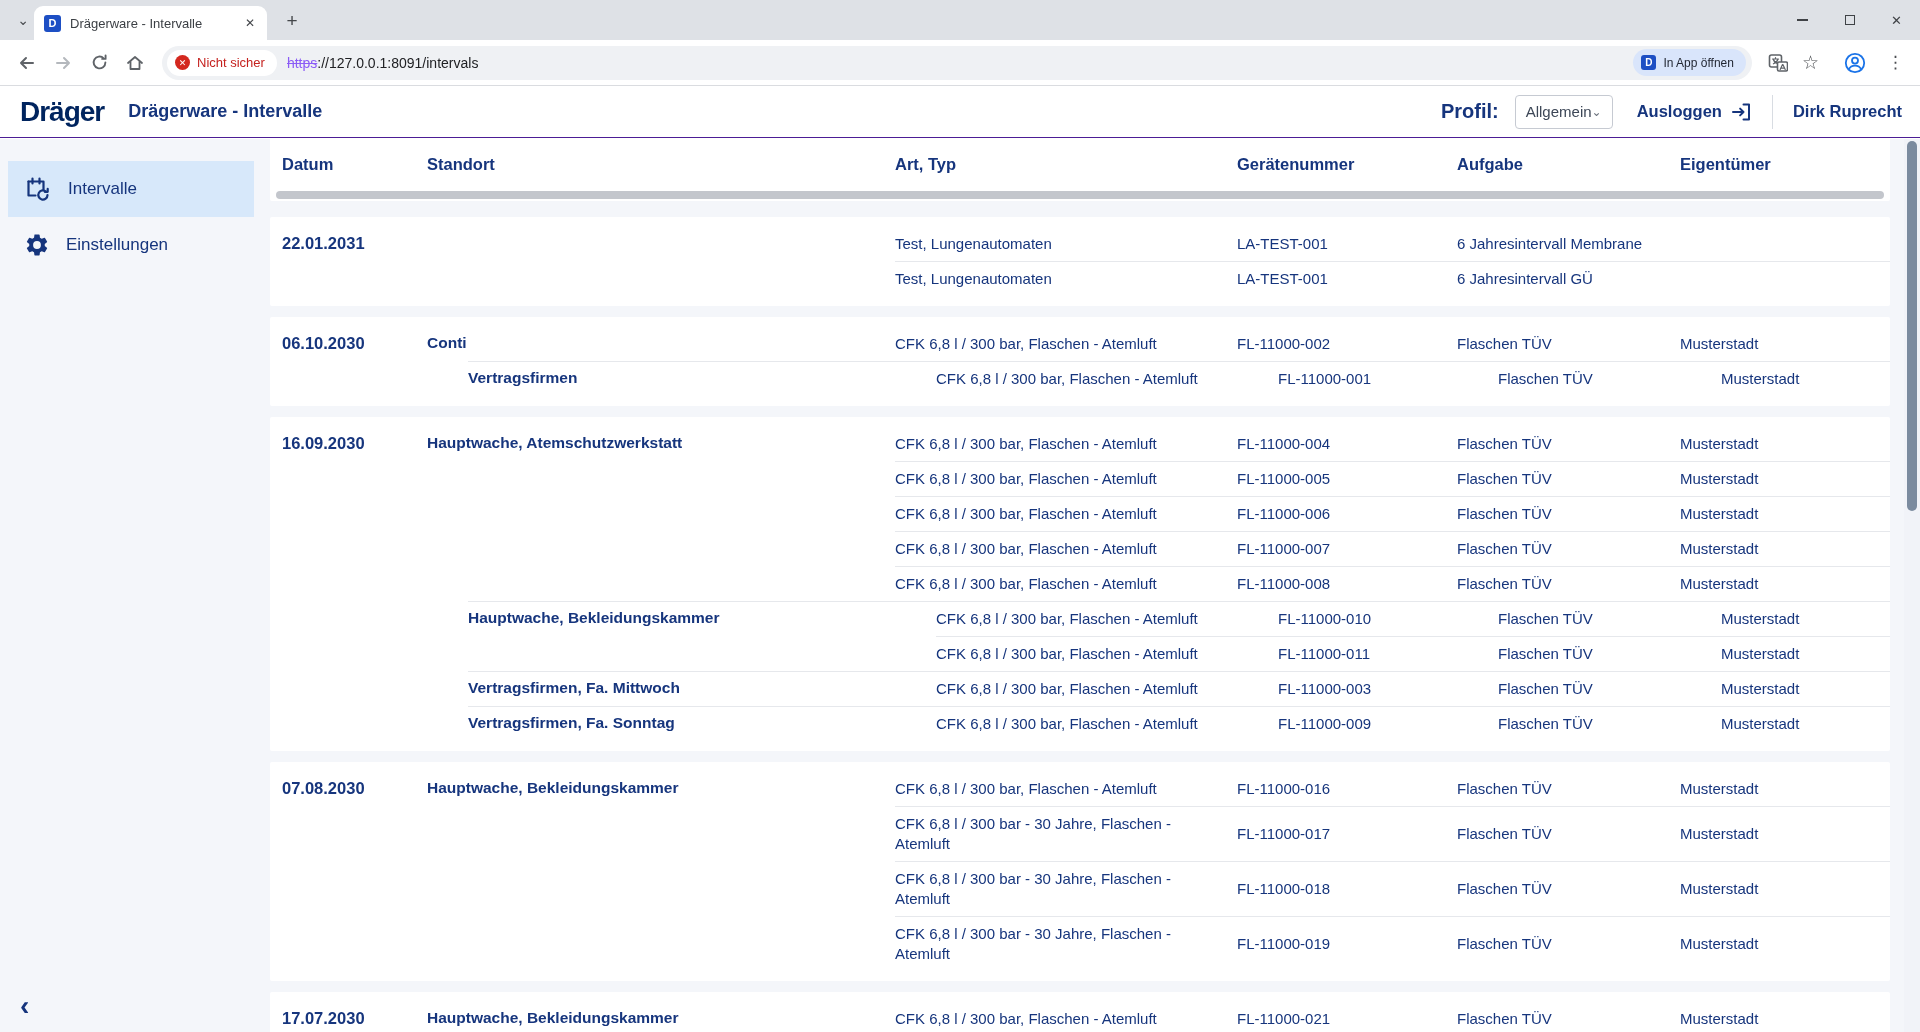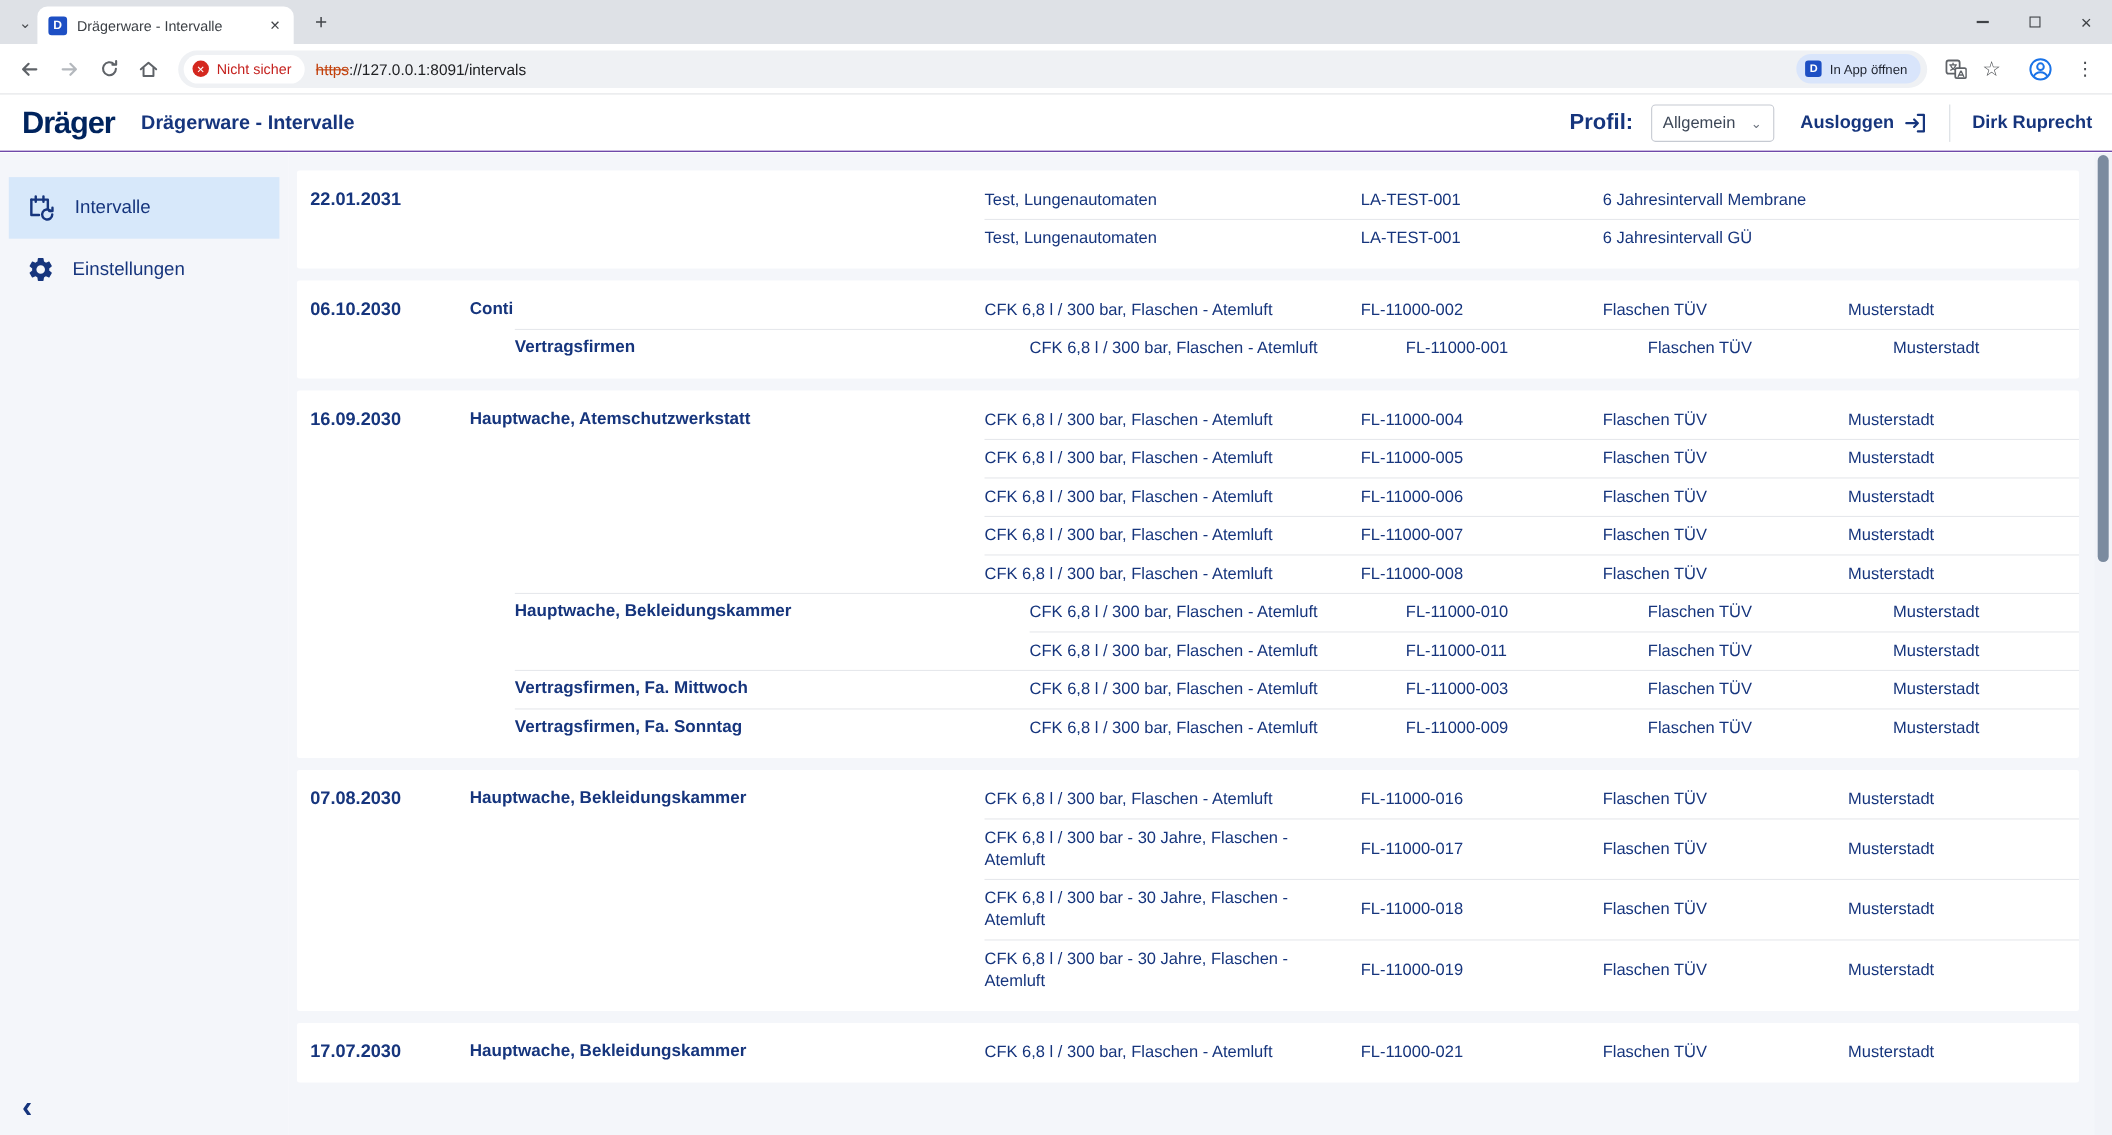--- a/index.html
+++ b/index.html
@@ -42,38 +42,38 @@
     justify-content:center; margin-right:6px; flex:none; }
   .omnibox{ flex:1; height:34px; background:var(--omni); border-radius:17px;
     display:flex; align-items:center; padding:0 6px 0 5px; margin:0 10px 0 6px; min-width:0; }
   .warn-pill{ height:26px; background:#fff; border-radius:13px; display:flex;
     align-items:center; gap:7px; padding:0 12px 0 8px; flex:none; }
   .warn-ic{ width:15px; height:15px; border-radius:50%; background:var(--red);
     color:#fff; font-size:9px; display:flex; align-items:center; justify-content:center; }
   .warn-txt{ font-size:13px; color:#c5221f; font-weight:500; }
   .url{ font-size:14px; color:#202124; margin-left:10px; flex:1; white-space:nowrap;
     overflow:hidden; }
-  .url .scheme{ color:#c2410c; text-decoration:line-through;margin-top:37px; }
+  .url .scheme{ color:#8b5cf6; text-decoration:line-through;margin-top:37px; }
   .app-chip{ height:27px; background:#d9e5fb; border-radius:14px; display:flex;
     align-items:center; gap:7px; padding:0 12px 0 8px; flex:none; }
   .app-chip .favicon{ width:15px; height:15px; font-size:10px; }
   .app-chip span{ font-size:12px; color:#1f2430; }
   .tb-right{ display:flex; align-items:center; gap:14px; padding:0 4px 0 6px; }
   .star{ font-size:19px; color:#4a4d51; }
   .kebab{ font-size:17px; color:#4a4d51; letter-spacing:0; margin-left:6px; }
 
   
   .app-header{ height:52px; background:#fff; display:flex; align-items:center;
     padding:0 18px 0 20px; border-bottom:1px solid #4c1d95; }
   .brand{ font-size:28px; font-weight:800; color:var(--brand); letter-spacing:-1px; }
   .app-title{ font-size:18px; font-weight:700; color:var(--navy); margin-left:24px; }
   .hdr-right{ margin-left:auto; display:flex; align-items:center; gap:16px; }
   .profil-label{ font-size:20px; font-weight:600; color:var(--navy); }
   .profil-select{ height:34px; border:1px solid #c6cad2; border-radius:4px;
-    background:#fff; display:flex; align-items:center; gap:14px; padding:0 10px;
+    background:#fff; display:flex; align-items:center; padding:0 10px;
     font-size:15px; color:#3d4757; }
   .profil-select .chev{ font-size:12px; color:#6a717c; }
   .logout{ display:flex; align-items:center; gap:8px; font-size:16.5px;
     font-weight:700; color:var(--navy); margin-left:8px; }
   .vline{ width:1px; height:34px; background:#d8dce2; margin:0 4px; }
   .user-name{ font-size:16.5px; font-weight:600; color:var(--navy); }
 
   
   .sidebar{ position:absolute; left:0; top:139px; bottom:0; width:262px;
     background:var(--pagebg); }
@@ -238,20 +238,31 @@
         <svg width="26" height="26" viewBox="0 0 24 24" fill="#16357d" fill-rule="evenodd">
           <path d="M19.14 12.94c.04-.3.06-.61.06-.94s-.02-.64-.07-.94l2.03-1.58a.49.49 0 0 0 .12-.61l-1.92-3.32a.49.49 0 0 0-.59-.22l-2.39.96c-.5-.38-1.03-.7-1.62-.94l-.36-2.54a.48.48 0 0 0-.48-.41h-3.84c-.24 0-.43.17-.47.41l-.36 2.54c-.59.24-1.13.57-1.62.94l-2.39-.96a.49.49 0 0 0-.59.22L2.74 8.87c-.12.21-.08.47.12.61l2.03 1.58c-.05.3-.09.63-.09.94s.02.64.07.94l-2.03 1.58a.49.49 0 0 0-.12.61l1.92 3.32c.12.22.37.29.59.22l2.39-.96c.5.38 1.03.7 1.62.94l.36 2.54c.05.24.24.41.48.41h3.84c.24 0 .44-.17.47-.41l.36-2.54c.59-.24 1.13-.56 1.62-.94l2.39.96c.22.08.47 0 .59-.22l1.92-3.32c.12-.22.07-.47-.12-.61l-2.01-1.58zM12 15.6A3.6 3.6 0 1 1 12 8.4a3.6 3.6 0 0 1 0 7.2z"></path>
         </svg>
         <span>Einstellungen</span>
       </div>
     </nav>
   <div class="collapse-btn">‹</div>
 </div>
 
 <div class="main">
+  <div class="hdr-card">
+    <div class="hdr-grid" id="hdr-grid">
+        <div>Datum</div>
+        <div>Standort</div>
+        <div>Art, Typ</div>
+        <div>Gerätenummer</div>
+        <div>Aufgabe</div>
+        <div>Eigentümer</div>
+      </div>
+    <div class="hbar"></div>
+  </div>
   <div class="groups" id="groups">
       <div class="group">
         <div class="g-date">22.01.2031</div>
         <div class="g-body">
           <div class="loc">
             <div class="loc-name"></div>
             <div class="loc-rows">
               <div class="drow">
                 <div class="cell-art">Test, Lungenautomaten</div>
                 <div class="cell-device">LA-TEST-001</div>

